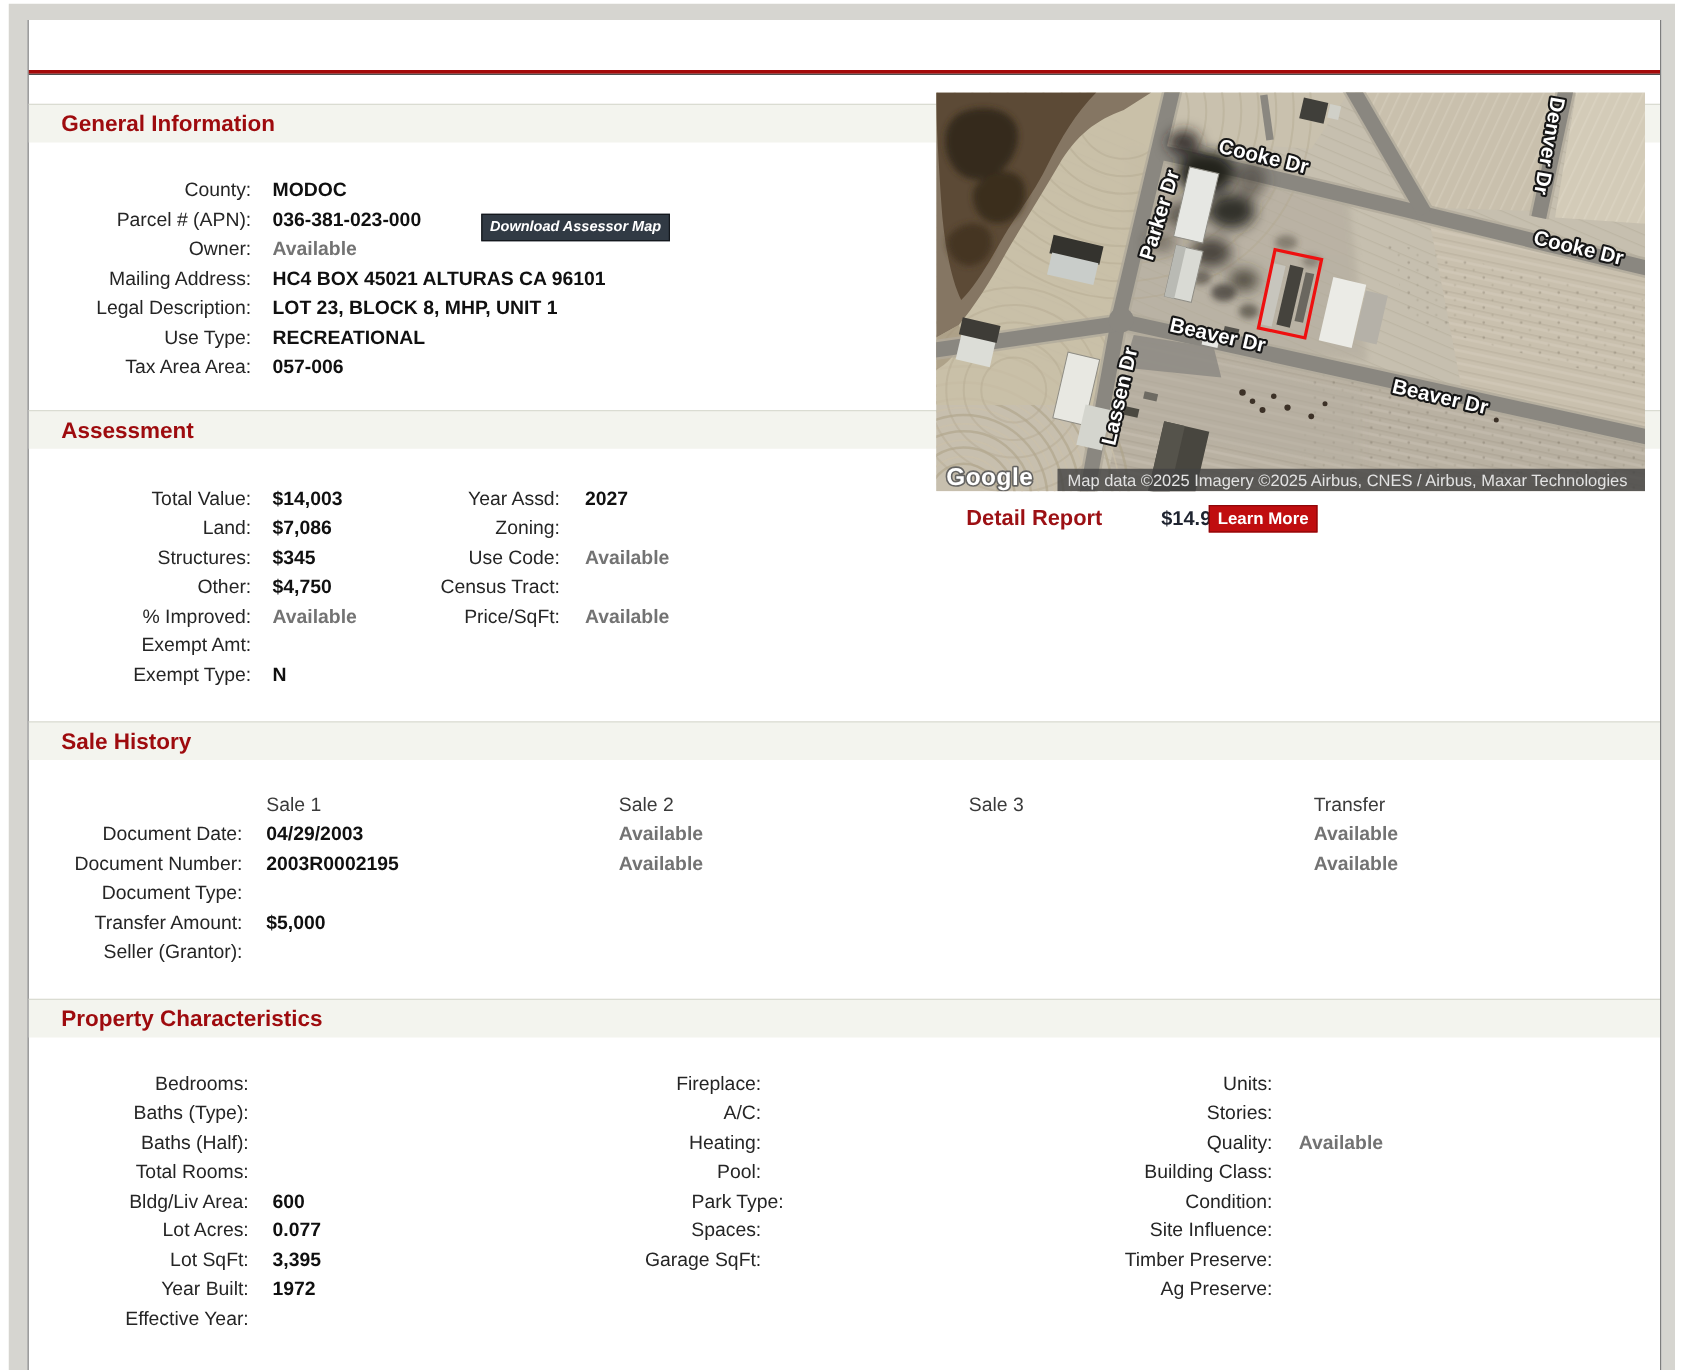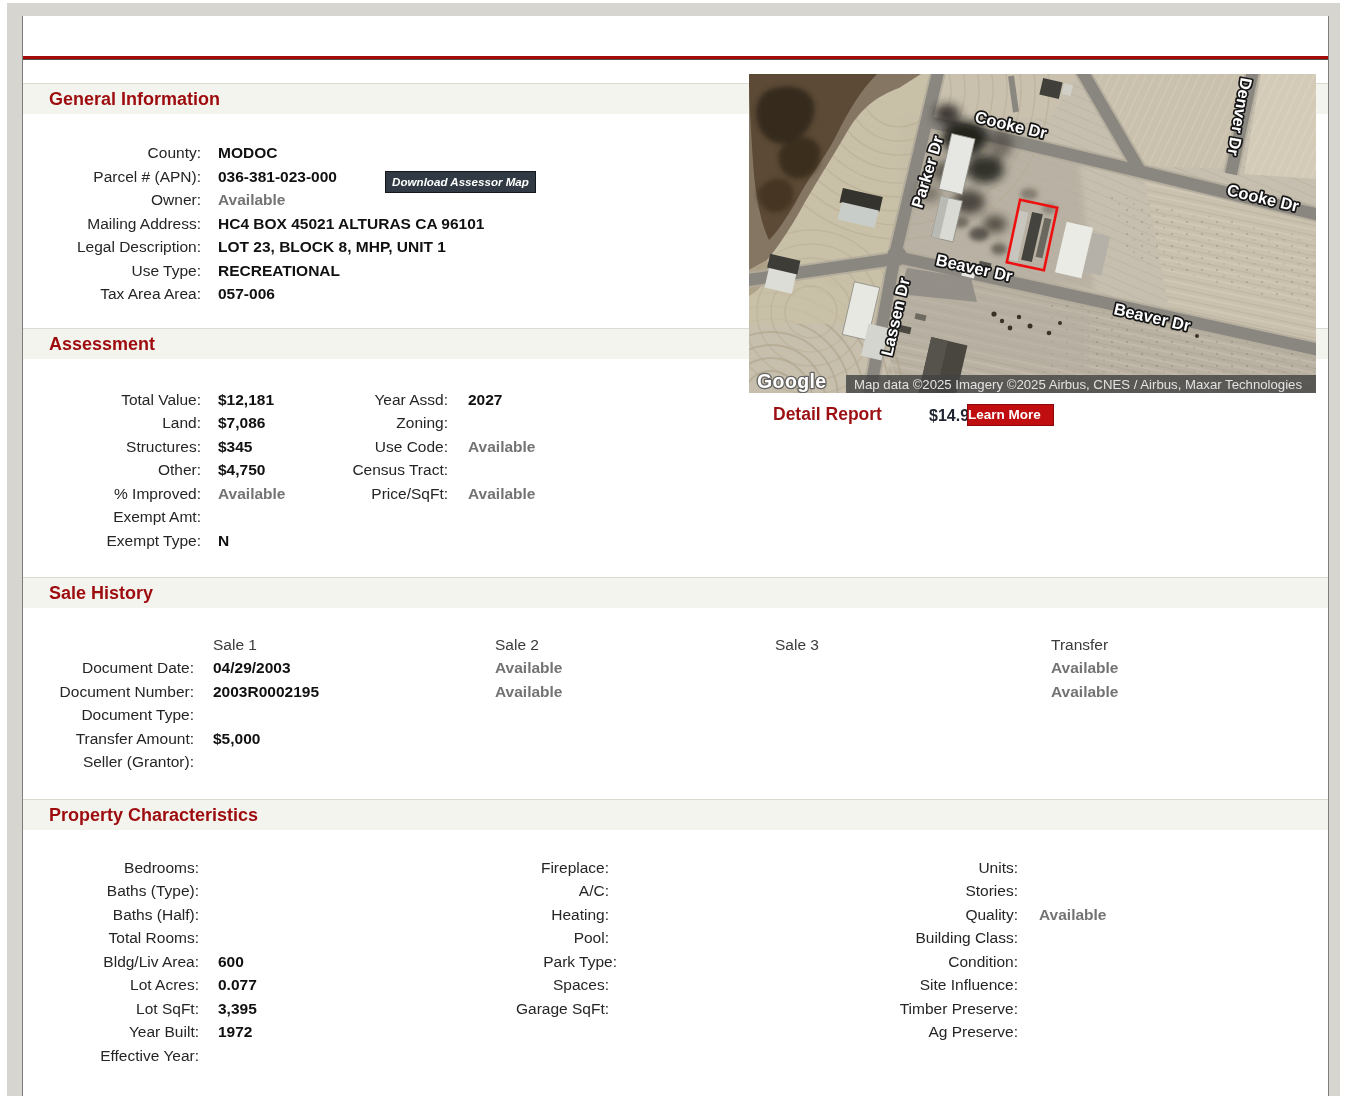--- a/index.html
+++ b/index.html
@@ -21,21 +21,21 @@
 .v{position:absolute;top:0;font-weight:bold;color:#101010;}
 .av{font-weight:bold;color:#737373;}
 .hdr{position:absolute;top:0;color:#3a3a3a;}
 .btn{position:absolute;left:385px;top:171px;width:151px;height:22px;background:#313a44;
   border:1px solid #14181d;box-sizing:border-box;color:#ffffff;font-weight:bold;font-size:11.6px;
   text-align:center;line-height:20px;white-space:nowrap;font-style:italic;}
 .dr{position:absolute;left:773px;top:404px;font-size:17.5px;font-weight:bold;color:#9c1014;}
 .price{position:absolute;left:901px;top:407px;font-size:16px;font-weight:bold;color:#1f2430;margin-left:28px;}
 .learn{position:absolute;left:967px;top:404px;width:87px;height:22px;background:#c00d0f;
   border:1px solid #8e0709;box-sizing:border-box;color:#ffffff;font-weight:bold;font-size:13.5px;
-  line-height:19px;}
+  text-align:center;line-height:19px;}
 .map{position:absolute;left:749px;top:74px;}
 </style>
 </head>
 <body>
 <div class="gray"></div>
 <div class="panel">
   <div class="redline"></div>
   <div class="dkline"></div>
 </div>
 
@@ -77,21 +77,21 @@
     <span class="v" style="left:218px">RECREATIONAL</span>
   </div>
 <div class="r" style="top:283px">
     <span class="l" style="left:41px;width:160px">Tax Area Area:</span>
     <span class="v" style="left:218px">057-006</span>
   </div>
 <div class="btn">Download Assessor Map</div>
 
 <div class="r" style="top:388.5px">
     <span class="l" style="left:41px;width:160px">Total Value:</span>
-    <span class="v" style="left:218px">$12,181</span>
+    <span class="v" style="left:218px">$14,003</span>
     <span class="l" style="left:288px;width:160px">Year Assd:</span>
     <span class="v" style="left:468px">2027</span>
   </div>
 <div class="r" style="top:412px">
     <span class="l" style="left:41px;width:160px">Land:</span>
     <span class="v" style="left:218px">$7,086</span>
     <span class="l" style="left:288px;width:160px">Zoning:</span>
   </div>
 <div class="r" style="top:435.5px">
     <span class="l" style="left:41px;width:160px">Structures:</span>
@@ -164,21 +164,21 @@
     <span class="v av" style="left:1039px">Available</span>
   </div>
 <div class="r" style="top:927px">
     <span class="l" style="left:39px;width:160px">Total Rooms:</span>
     <span class="l" style="left:449px;width:160px">Pool:</span>
     <span class="l" style="left:858px;width:160px">Building Class:</span>
   </div>
 <div class="r" style="top:950.5px">
     <span class="l" style="left:39px;width:160px">Bldg/Liv Area:</span>
     <span class="v" style="left:218px">600</span>
-    <span class="l" style="left:457px;width:160px">Park Type:</span>
+    <span class="l" style="left:467px;width:160px">Park Type:</span>
     <span class="l" style="left:858px;width:160px">Condition:</span>
   </div>
 <div class="r" style="top:974px">
     <span class="l" style="left:39px;width:160px">Lot Acres:</span>
     <span class="v" style="left:218px">0.077</span>
     <span class="l" style="left:449px;width:160px">Spaces:</span>
     <span class="l" style="left:858px;width:160px">Site Influence:</span>
   </div>
 <div class="r" style="top:997.5px">
     <span class="l" style="left:39px;width:160px">Lot SqFt:</span>

